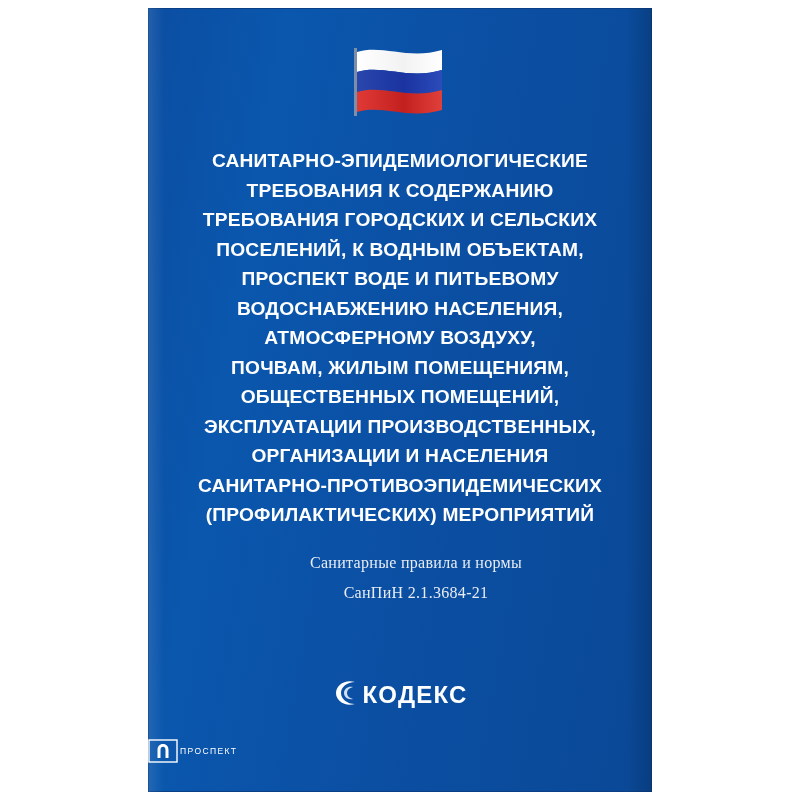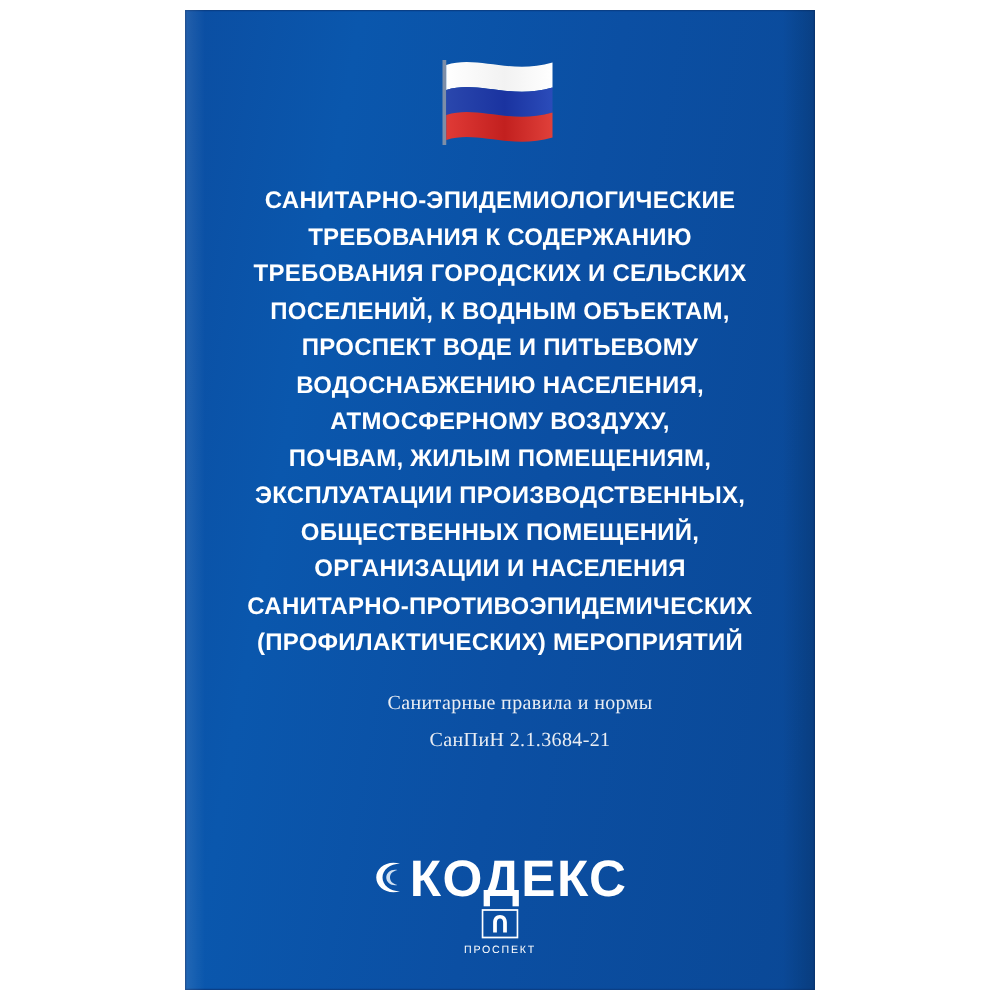--- a/index.html
+++ b/index.html
@@ -117,32 +117,32 @@
   #kodeks .mark {
     width: 26px;
     height: 30px;
     position: relative;
     top: -2px;
   }
   #kodeks .word {
     color: #ffffff;
     font-family: "Liberation Sans", sans-serif;
     font-weight: bold;
-    font-size: 41px;
+    font-size: 24px;
     letter-spacing: 1.2px;
   }
 
   
   #prospekt {
     position: absolute;
     left: 0;
     right: 0;
     bottom: 28px;
     display: flex;
-    flex-direction: column;
+    flex-direction: row;
     align-items: center;
     gap: 2px;
   }
   #prospekt .gate {
     width: 30px;
     height: 26px;
   }
   #prospekt .pname {
     color: #ffffff;
     font-family: "Liberation Sans", sans-serif;
@@ -193,22 +193,22 @@
 
     <div id="title-block">
       <div class="title-line">САНИТАРНО-ЭПИДЕМИОЛОГИЧЕСКИЕ</div>
       <div class="title-line">ТРЕБОВАНИЯ К СОДЕРЖАНИЮ</div>
       <div class="title-line">ТРЕБОВАНИЯ ГОРОДСКИХ И СЕЛЬСКИХ</div>
       <div class="title-line">ПОСЕЛЕНИЙ, К ВОДНЫМ ОБЪЕКТАМ,</div>
       <div class="title-line">ПРОСПЕКТ ВОДЕ И ПИТЬЕВОМУ</div>
       <div class="title-line">ВОДОСНАБЖЕНИЮ НАСЕЛЕНИЯ,</div>
       <div class="title-line">АТМОСФЕРНОМУ ВОЗДУХУ,</div>
       <div class="title-line">ПОЧВАМ, ЖИЛЫМ ПОМЕЩЕНИЯМ,</div>
+      <div class="title-line">ОБЩЕСТВЕННЫХ ПОМЕЩЕНИЙ,</div>
       <div class="title-line">ЭКСПЛУАТАЦИИ ПРОИЗВОДСТВЕННЫХ,</div>
-      <div class="title-line">ОБЩЕСТВЕННЫХ ПОМЕЩЕНИЙ,</div>
       <div class="title-line">ОРГАНИЗАЦИИ И НАСЕЛЕНИЯ</div>
       <div class="title-line">САНИТАРНО-ПРОТИВОЭПИДЕМИЧЕСКИХ</div>
       <div class="title-line">(ПРОФИЛАКТИЧЕСКИХ) МЕРОПРИЯТИЙ</div>
     </div>
 
     <div id="subtitle-block">
       <div class="subtitle-line">Санитарные правила и нормы</div>
       <div class="subtitle-line">СанПиН 2.1.3684-21</div>
     </div>
 

